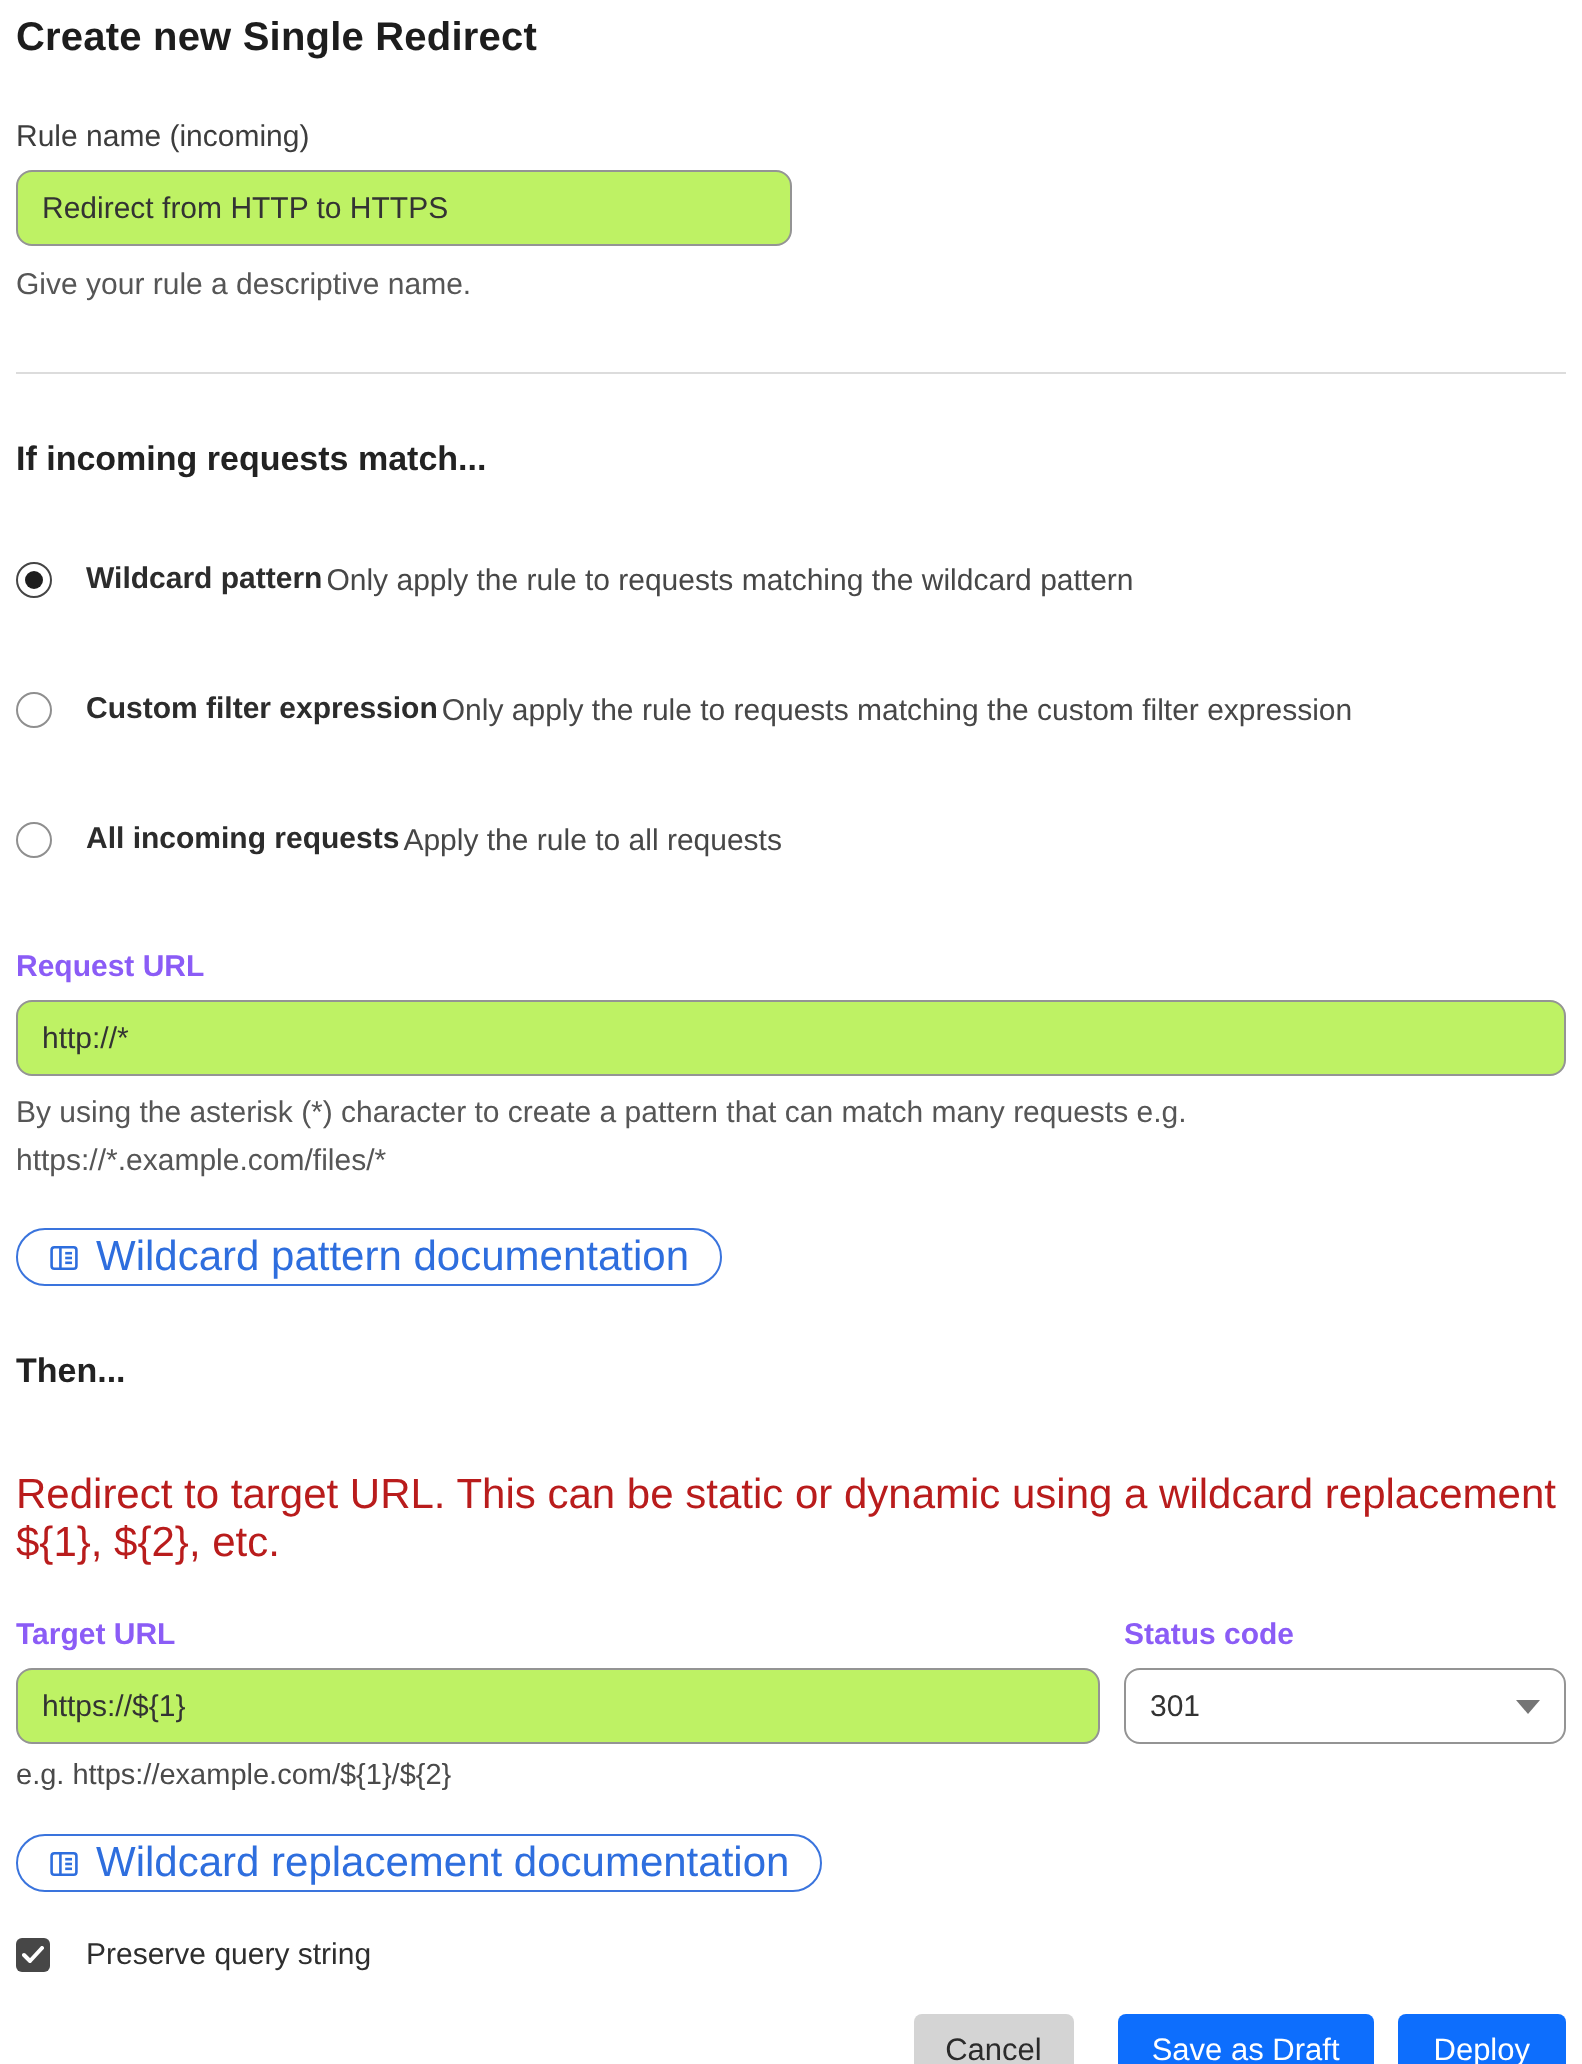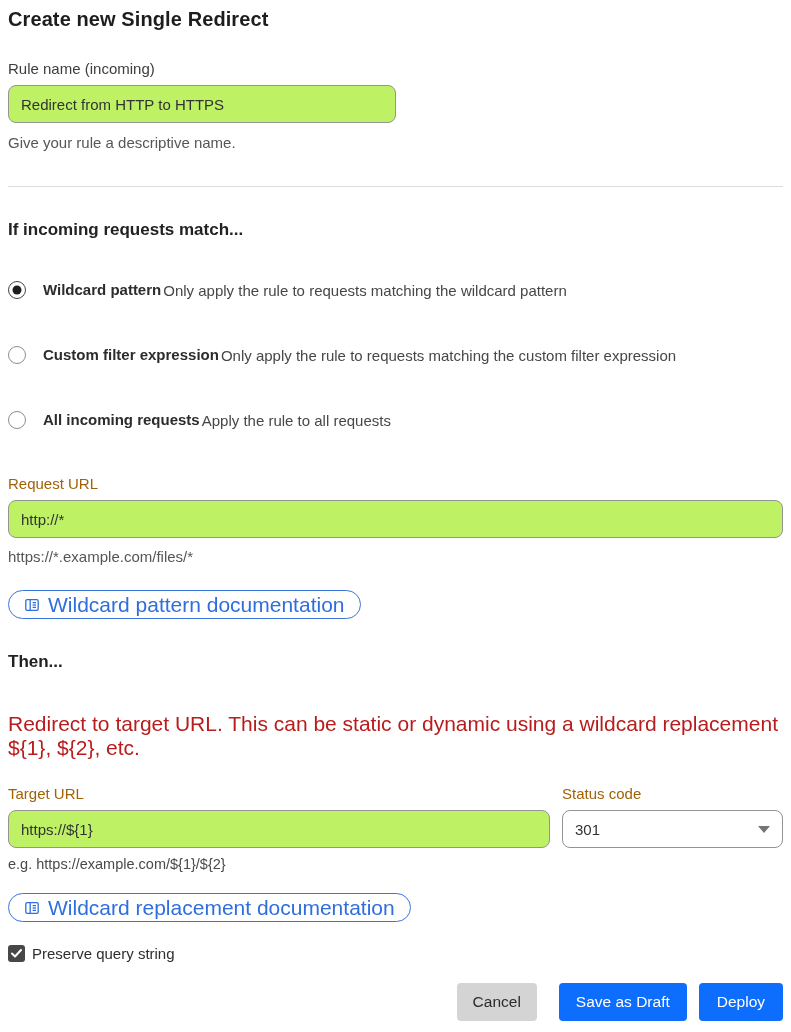--- a/index.html
+++ b/index.html
@@ -17,21 +17,21 @@
     font-weight: 700;
     color: #1d1d1d;
     letter-spacing: 0.1px;
   }
 
   .field-label {
     font-size: 15px;
     color: #3d3d3d;
     margin-top: 29px;
   }
-  .field-label.semibold { font-weight: 400; color: #a16207; }
+  .field-label.semibold { font-weight: 700; color: #8b5cf6; }
 
   .text-input {
     display: block;
     margin-top: 8px;
     height: 38px;
     padding: 0 12px;
     font-family: "Liberation Sans", sans-serif;
     font-size: 15px;
     color: #333333;
     border: 1px solid #949494;
@@ -164,21 +164,21 @@
   .eg-text {
     margin-top: 8px;
     font-size: 14.5px;
     color: #4a4a4a;
   }
 
   .checkbox-row {
     margin-top: 23px;
     display: flex;
     align-items: center;
-    gap: 7px;
+    gap: 18px;
   }
   .checkbox-box {
     width: 17px; height: 17px;
     border-radius: 3px;
     background: #474747;
     display: flex;
     align-items: center;
     justify-content: center;
     cursor: pointer;
   }
@@ -246,20 +246,21 @@
         <span class="radio-desc">Apply the rule to all requests</span>
       </span>
     </div>
 
   </div>
 
   <div>
     <div class="field-label semibold" style="margin-top:44px;">Request URL</div>
     <input class="text-input full" type="text" value="http://*" style="">
     <div class="help-text" style="margin-top:7px;">
+      <div>By using the asterisk (*) character to create a pattern that can match many requests e.g.</div>
       <div>https://*.example.com/files/*</div>
     </div>
     <button class="doc-button">
       <span>
         <svg width="16" height="16" viewBox="0 0 16 16" fill="none" stroke="#2e6ede" stroke-width="1.3">
           <rect x="1.8" y="2.6" width="12.4" height="10.8" rx="1.4"></rect>
           <line x1="6.2" y1="2.6" x2="6.2" y2="13.4"></line>
           <line x1="8.6" y1="5.6" x2="12" y2="5.6"></line>
           <line x1="8.6" y1="8" x2="12" y2="8"></line>
           <line x1="8.6" y1="10.4" x2="12" y2="10.4"></line>

